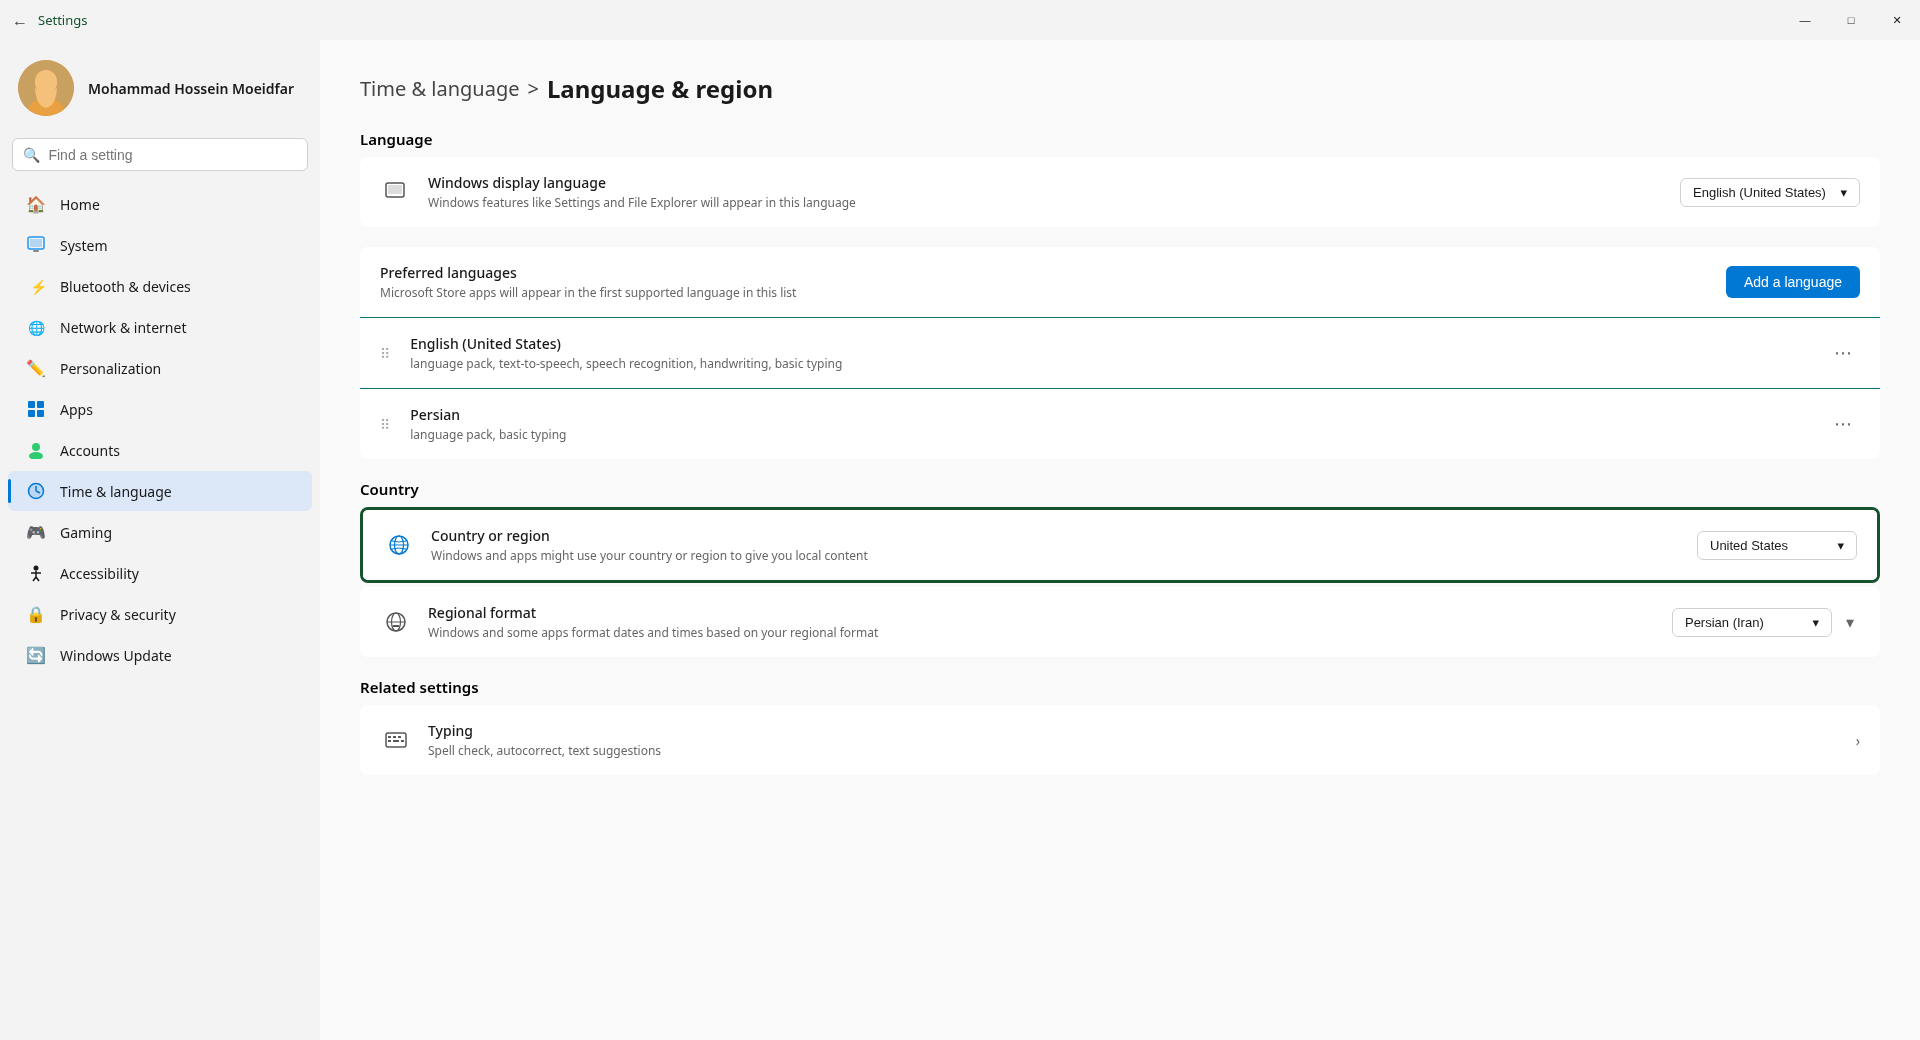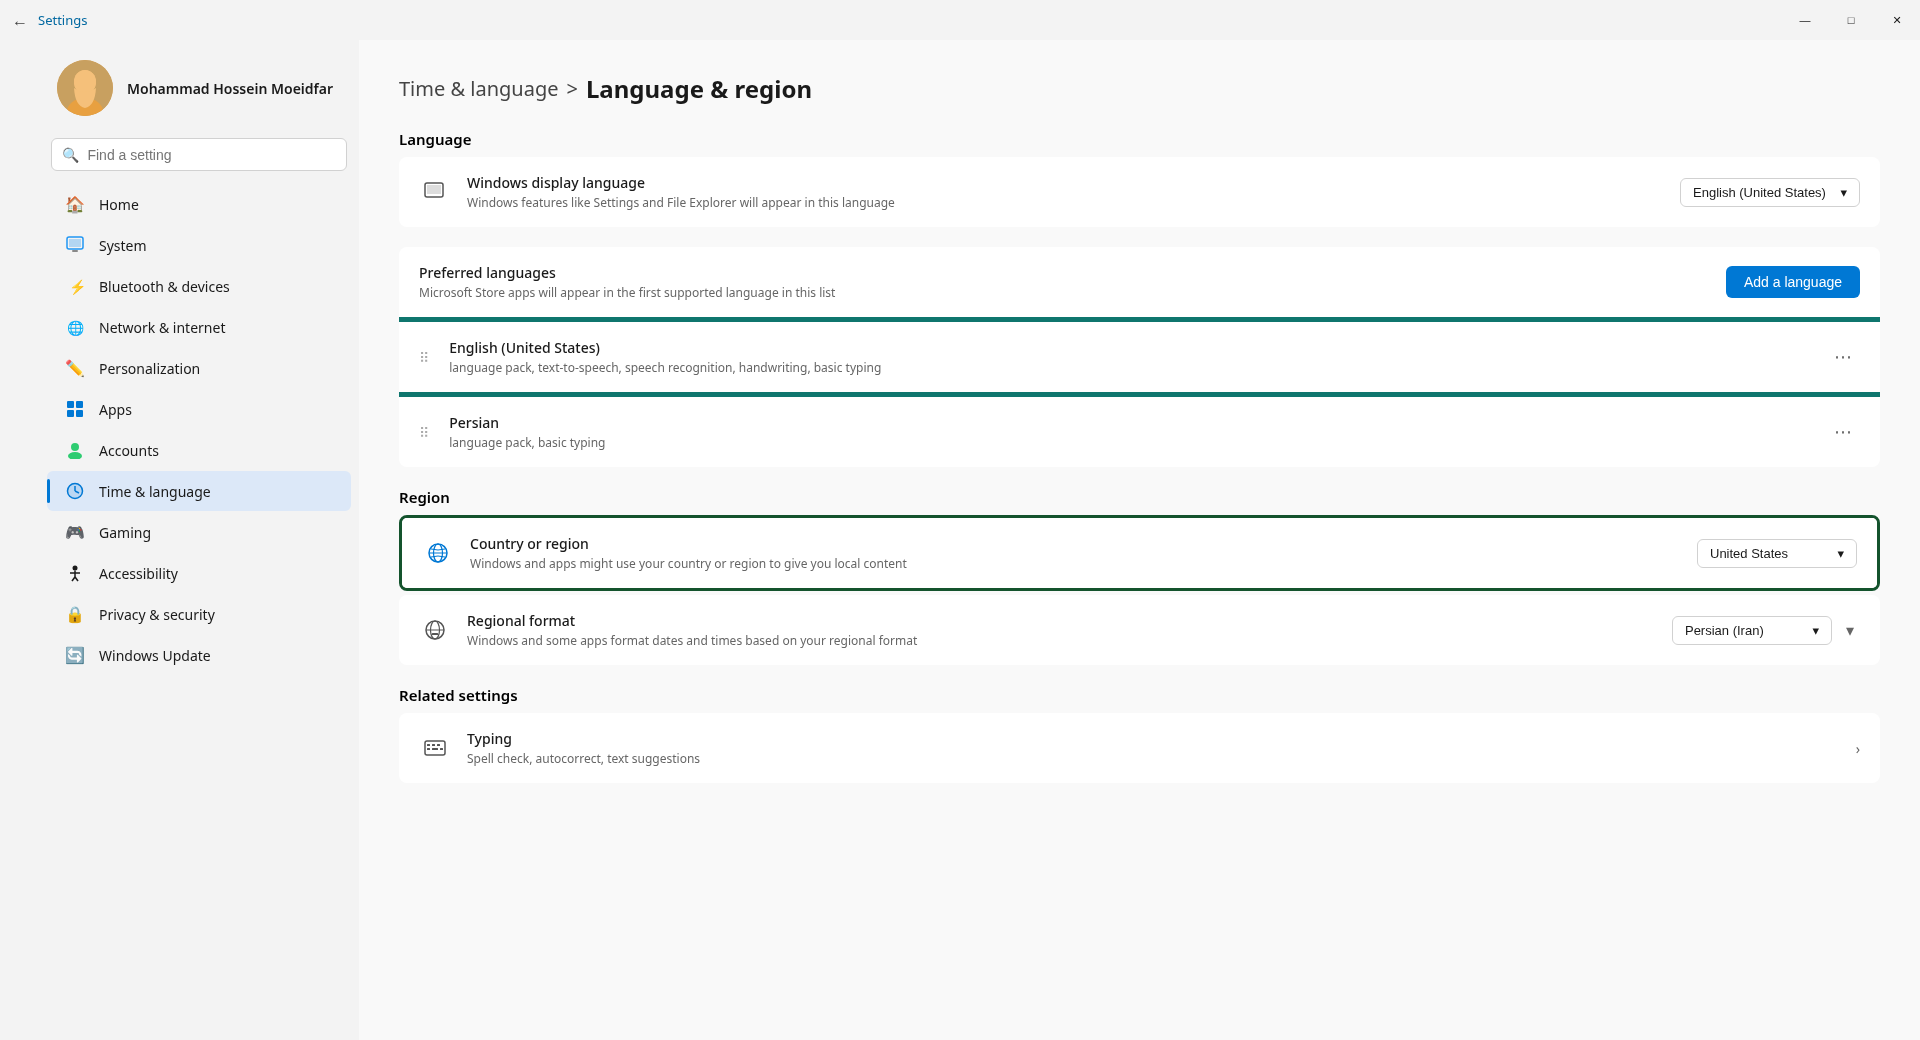--- a/index.html
+++ b/index.html
@@ -23,21 +23,21 @@
       height: 40px;
       flex-shrink: 0;
     }
     .titlebar-left {
       display: flex;
       align-items: center;
       gap: 10px;
     }
     .titlebar-title {
       font-size: 13px;
-      color: #0369a1;
+      color: #14532d;
     }
     .titlebar-controls {
       display: flex;
       align-items: center;
     }
     .titlebar-btn {
       width: 46px;
       height: 40px;
       display: flex;
       align-items: center;
@@ -47,21 +47,20 @@
       color: #1a1a1a;
       border: none;
       background: transparent;
     }
 
     
     .app-body {
       display: flex;
       flex: 1;
       overflow: hidden;
-      padding-left: 39px;
     }
 
     
     .sidebar {
       width: 320px;
       background: #f3f3f3;
       display: flex;
       flex-direction: column;
       padding: 0;
       overflow-y: auto;
@@ -196,21 +195,21 @@
       background: white;
       border-radius: 8px;
       margin-bottom: 4px;
       overflow: hidden;
     }
 
     .settings-row {
       display: flex;
       align-items: center;
       padding: 16px 20px;
-      border-bottom: 5px solid #0f766e;
+      border-bottom: 1px solid #0f766e;
       gap: 16px;
       min-height: 64px;
     }
     .settings-row:last-child { border-bottom: none; }
 
     .settings-row-icon {
       width: 32px;
       height: 32px;
       display: flex;
       align-items: center;
@@ -491,21 +490,21 @@
       <div class="settings-row">
         <span class="drag-dots">⠿</span>
         <div class="settings-row-text">
           <div class="settings-row-label">Persian</div>
           <div class="settings-row-desc">language pack, basic typing</div>
         </div>
         <button class="three-dots-btn">⋯</button>
       </div>
     </div>
 
-    <div class="section-title section-gap">Region</div>
+    <div class="section-title section-gap">Country</div>
 
     <div class="region-highlight">
       <div class="settings-row" style="background:white;">
         <div class="settings-row-icon">
           <svg width="22" height="22" viewBox="0 0 22 22" fill="none">
             <circle cx="11" cy="11" r="9" stroke="#0078d4" stroke-width="1.5" fill="none"></circle>
             <ellipse cx="11" cy="11" rx="4.5" ry="9" stroke="#0078d4" stroke-width="1.2" fill="none"></ellipse>
             <line x1="2" y1="11" x2="20" y2="11" stroke="#0078d4" stroke-width="1.2"></line>
             <path d="M4 7 Q11 9 18 7" stroke="#0078d4" stroke-width="1" fill="none"></path>
             <path d="M4 15 Q11 13 18 15" stroke="#0078d4" stroke-width="1" fill="none"></path>

